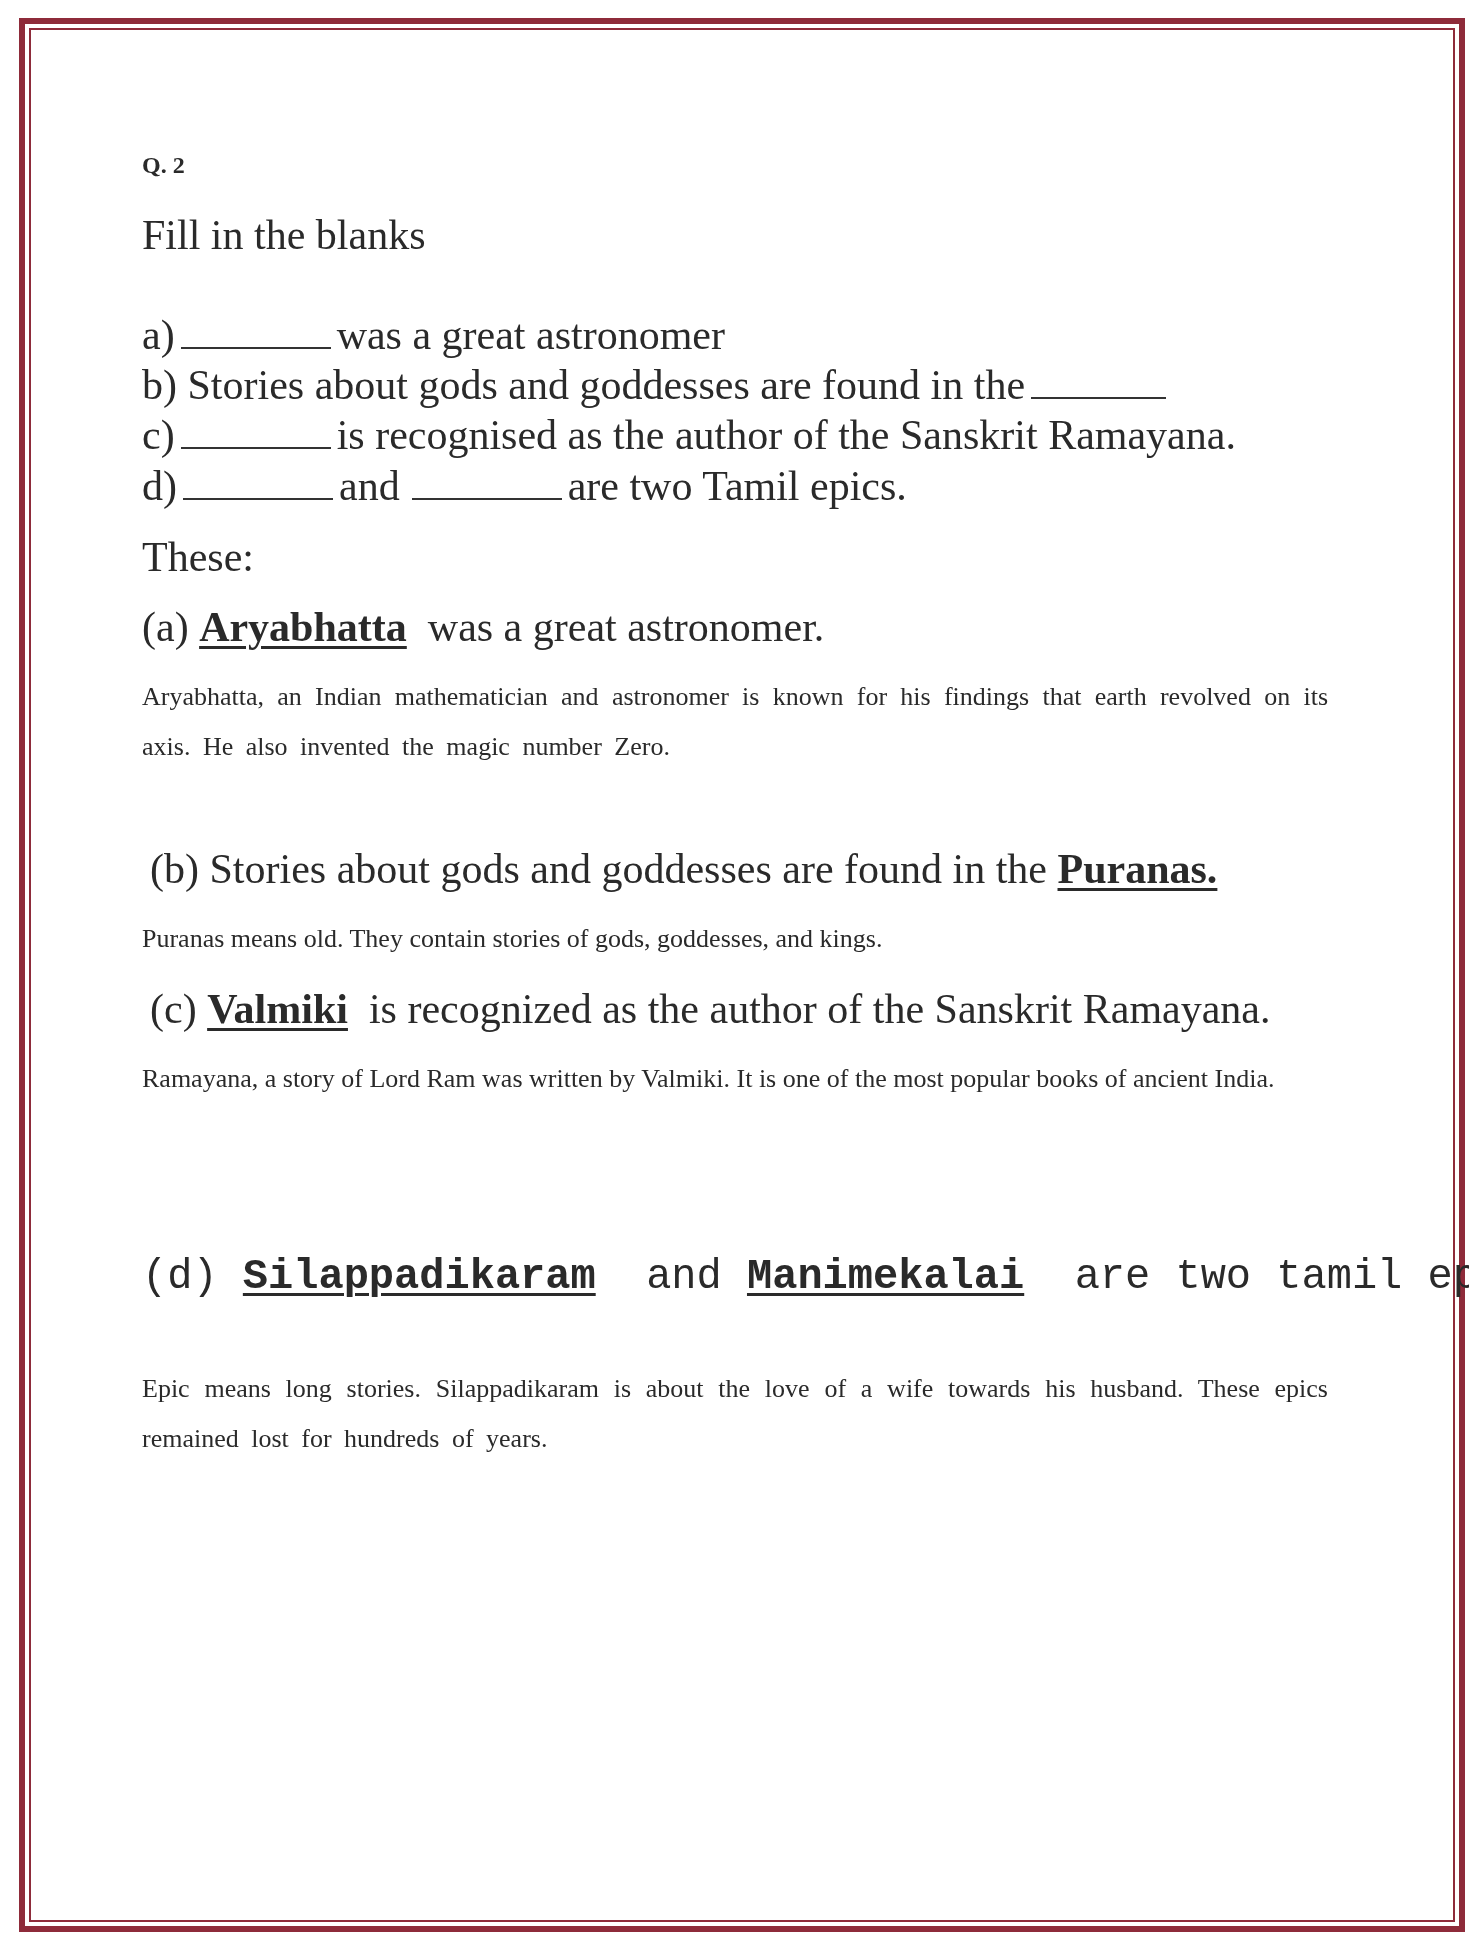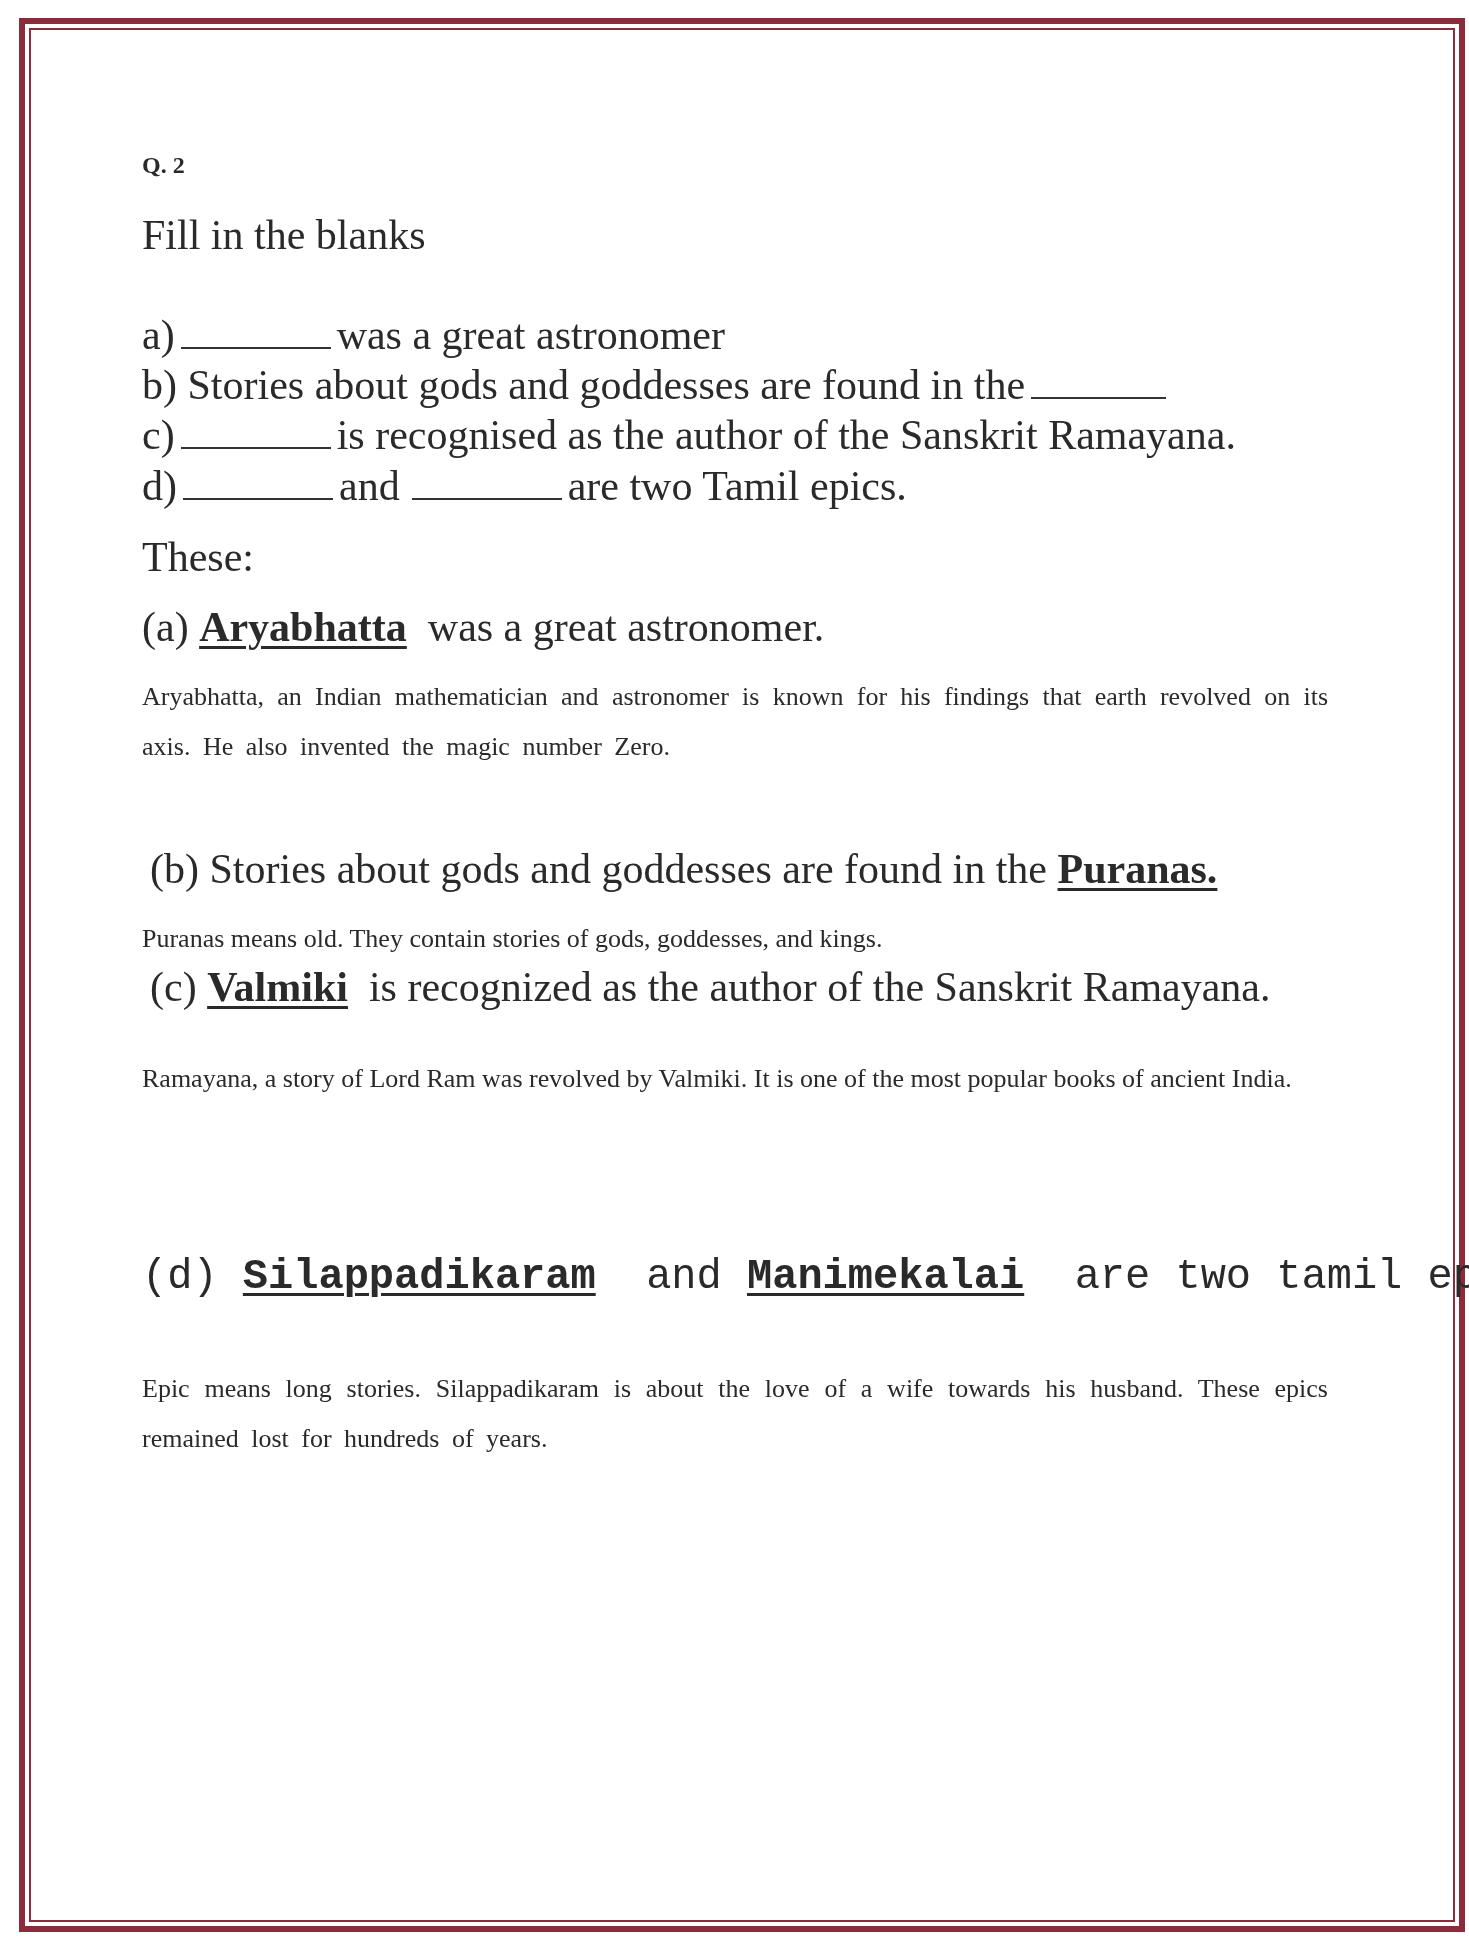--- a/index.html
+++ b/index.html
@@ -111,26 +111,26 @@
   </div>
   <div class="para wide-spacing" style="top:672px;">Aryabhatta, an Indian mathematician and astronomer is known for his findings that earth revolved on its axis. He also invented the magic number Zero.</div>
 
   <div class="line" style="top:850px; left:8px;">
     <span>(b)</span>
     <span>Stories about gods and goddesses are found in the</span>
     <span class="ans">Puranas.</span>
   </div>
   <div class="para" style="top:914px;">Puranas means old. They contain stories of gods, goddesses, and kings.</div>
 
-  <div class="line" style="top:968px; left:8px;">
+  <div class="line" style="top:990px; left:8px;">
     <span>(c)</span>
     <span class="ans">Valmiki</span>&nbsp;
     <span>is recognized as the author of the Sanskrit Ramayana.</span>
   </div>
-  <div class="para" style="top:1054px;">Ramayana, a story of Lord Ram was revolved by Valmiki. It is one of the most popular books of ancient India.</div>
+  <div class="para" style="top:1054px;">Ramayana, a story of Lord Ram was written by Valmiki. It is one of the most popular books of ancient India.</div>
 
   <div class="line" style="top:1258px;font-family:Liberation Mono, monospace;">
     <span>(d)</span>
     <span class="ans">Silappadikaram</span>&nbsp;
     <span>and</span>
     <span class="ans">Manimekalai</span>&nbsp;
     <span>are two tamil epics.</span>
   </div>
   <div class="para wide-spacing" style="top:1364px;">Epic means long stories. Silappadikaram is about the love of a wife towards his husband. These epics remained lost for hundreds of years.</div>
 

